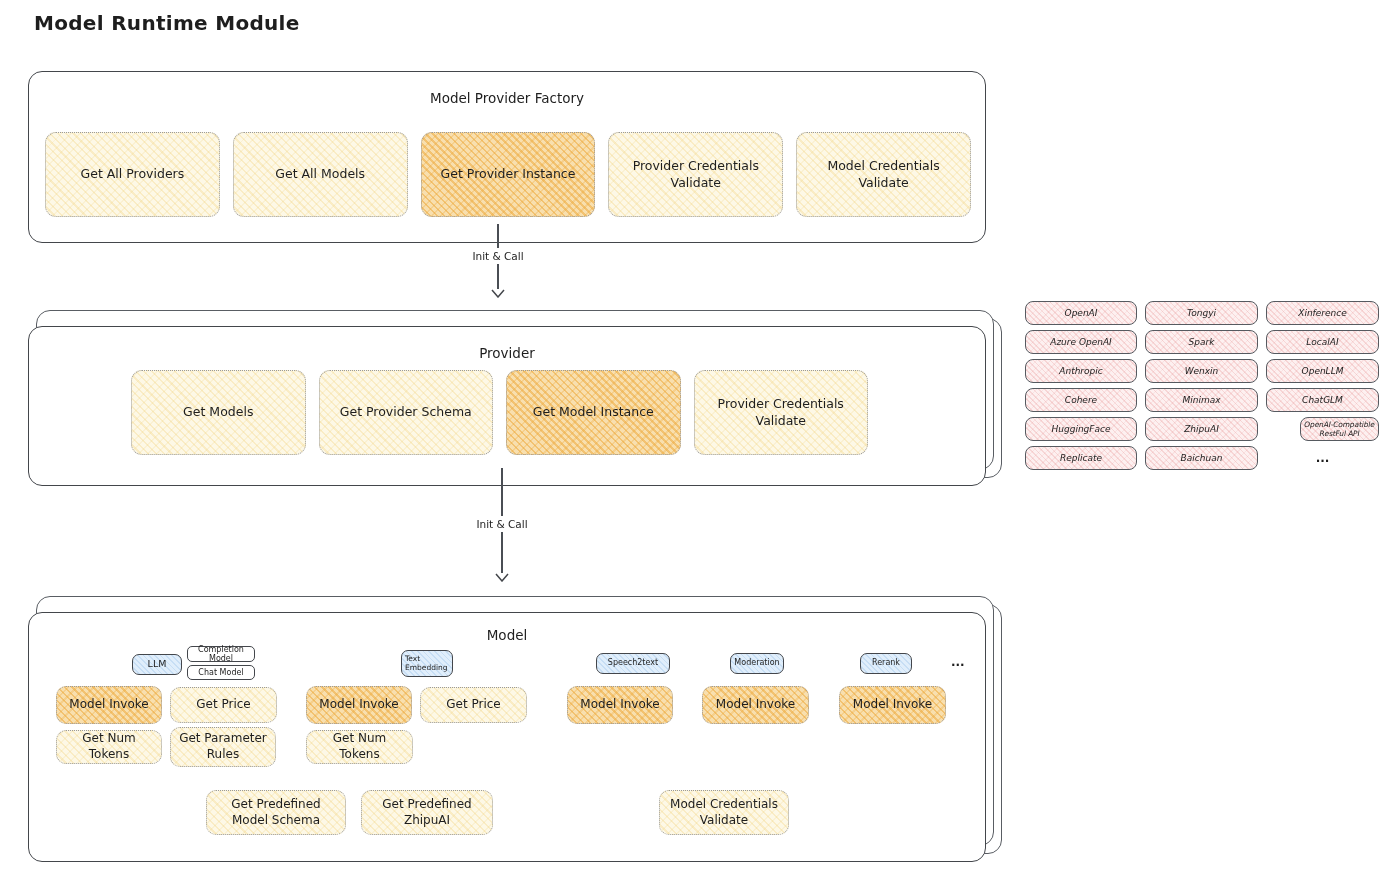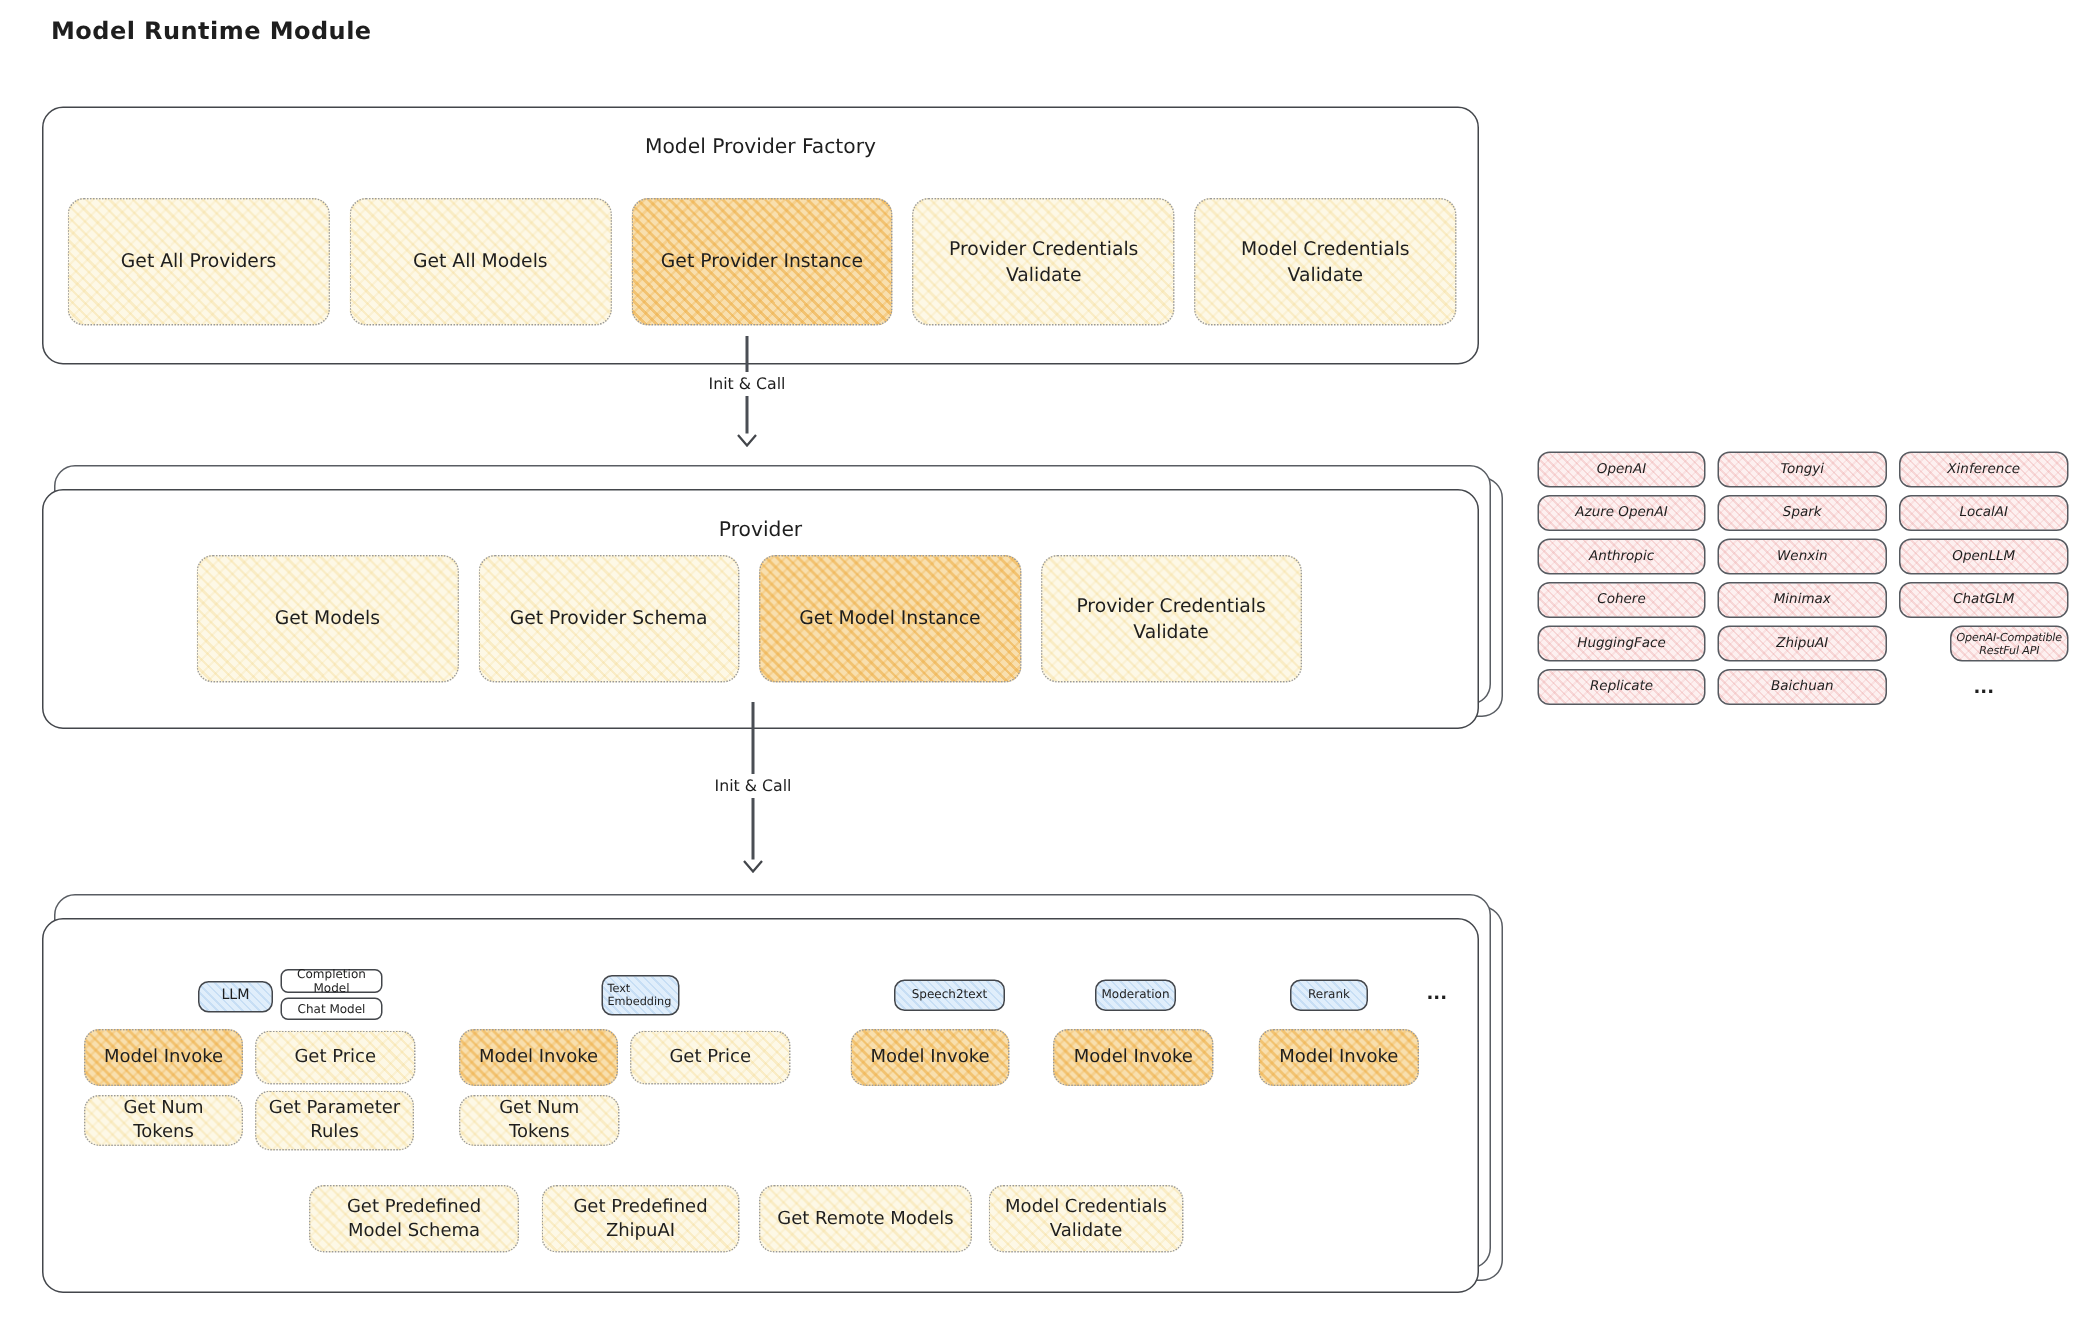--- a/index.html
+++ b/index.html
@@ -3,21 +3,21 @@
 <meta charset="utf-8">
 <style>
   :root{
     --stroke:#43464b; --ink:#1e1e1e;
     --yellow:#fdf8e6; --yellow-hl:#f8dfae; --blue:#e0eefb; --pink:#fdf0f0;
   }
   *{box-sizing:border-box; margin:0; padding:0;}
   body{background:#ffffff; font-family:"DejaVu Sans","Liberation Sans",sans-serif; color:var(--ink);}
   .canvas{position:relative; width:1393px; height:880px; background:#fff; overflow:hidden; z-index:0;}
 
-  .page-title{position:absolute; left:34px; top:11px; font-size:16px; font-weight:bold; letter-spacing:.3px;}
+  .page-title{position:absolute; left:34px; top:11px; font-size:20px; font-weight:bold; letter-spacing:.3px;}
 
   .bigbox{position:absolute; background:#fff; border:1.6px solid var(--stroke); border-radius:14px;margin-top:24px;}
   .stackline{position:absolute; background:#fff; border:1.4px solid #595d63; border-radius:14px;}
   .box-title{position:absolute; left:0; right:0; top:18px; text-align:center; font-size:13.5px;}
 
   .flexrow{position:absolute; display:flex; gap:13px;}
   .ybtn{
     flex:1; display:flex; align-items:center; justify-content:center; text-align:center;
     border:1.6px dotted #9a9a9a; border-radius:11px; font-size:12.5px; line-height:1.35; padding:4px 8px;
     background:
@@ -132,20 +132,21 @@
     <div class="alabel">Init &amp; Call</div>
     <div class="aline" style="flex:1"></div>
     <svg width="14" height="9">
       <polyline points="1,1 7,8 13,1" fill="none" stroke="#43464b" stroke-width="1.5"></polyline>
     </svg>
   </div>
 
   <div class="stackline" style="left:44px; top:604px; width:958px; height:250px;"></div>
   <div class="stackline" style="left:36px; top:596px; width:958px; height:250px;"></div>
   <div class="bigbox" style="left:28px; top:588px; width:958px; height:250px;">
+    <div class="box-title" style="top:14px;">Model</div>
 
     <div class="tag llm" style="left:103px; top:41px; width:50px; height:21px;">LLM</div>
     <div class="wtag" style="left:158px; top:33px; width:68px; height:16px;">Completion Model</div>
     <div class="wtag" style="left:158px; top:52px; width:68px; height:15px;">Chat Model</div>
     <div class="tag" style="left:372px; top:37px; width:52px; height:27px; font-size:7.5px;">Text Embedding</div>
     <div class="tag" style="left:567px; top:40px; width:74px; height:21px;">Speech2text</div>
     <div class="tag" style="left:701px; top:40px; width:54px; height:21px;">Moderation</div>
     <div class="tag" style="left:831px; top:40px; width:52px; height:21px;">Rerank</div>
     <div class="mell" style="left:922px; top:42px;">...</div>
 
@@ -156,17 +157,16 @@
     <div class="node hl" style="left:538px; top:73px; width:106px; height:38px;">Model Invoke</div>
     <div class="node hl" style="left:673px; top:73px; width:107px; height:38px;">Model Invoke</div>
     <div class="node hl" style="left:810px; top:73px; width:107px; height:38px;">Model Invoke</div>
 
     <div class="node" style="left:27px; top:117px; width:106px; height:34px;">Get Num Tokens</div>
     <div class="node" style="left:141px; top:114px; width:106px; height:40px;">Get Parameter Rules</div>
     <div class="node" style="left:277px; top:117px; width:107px; height:34px;">Get Num Tokens</div>
 
     <div class="node" style="left:177px; top:177px; width:140px; height:45px;">Get Predefined Model Schema</div>
     <div class="node" style="left:332px; top:177px; width:132px; height:45px;">Get Predefined ZhipuAI</div>
-    <div class="node" style="left:477px; top:177px; width:142px; height:45px;">Get Remote Models</div>
     <div class="node" style="left:630px; top:177px; width:130px; height:45px;">Model Credentials Validate</div>
   </div>
 
 </div>
 
 </body></html>

